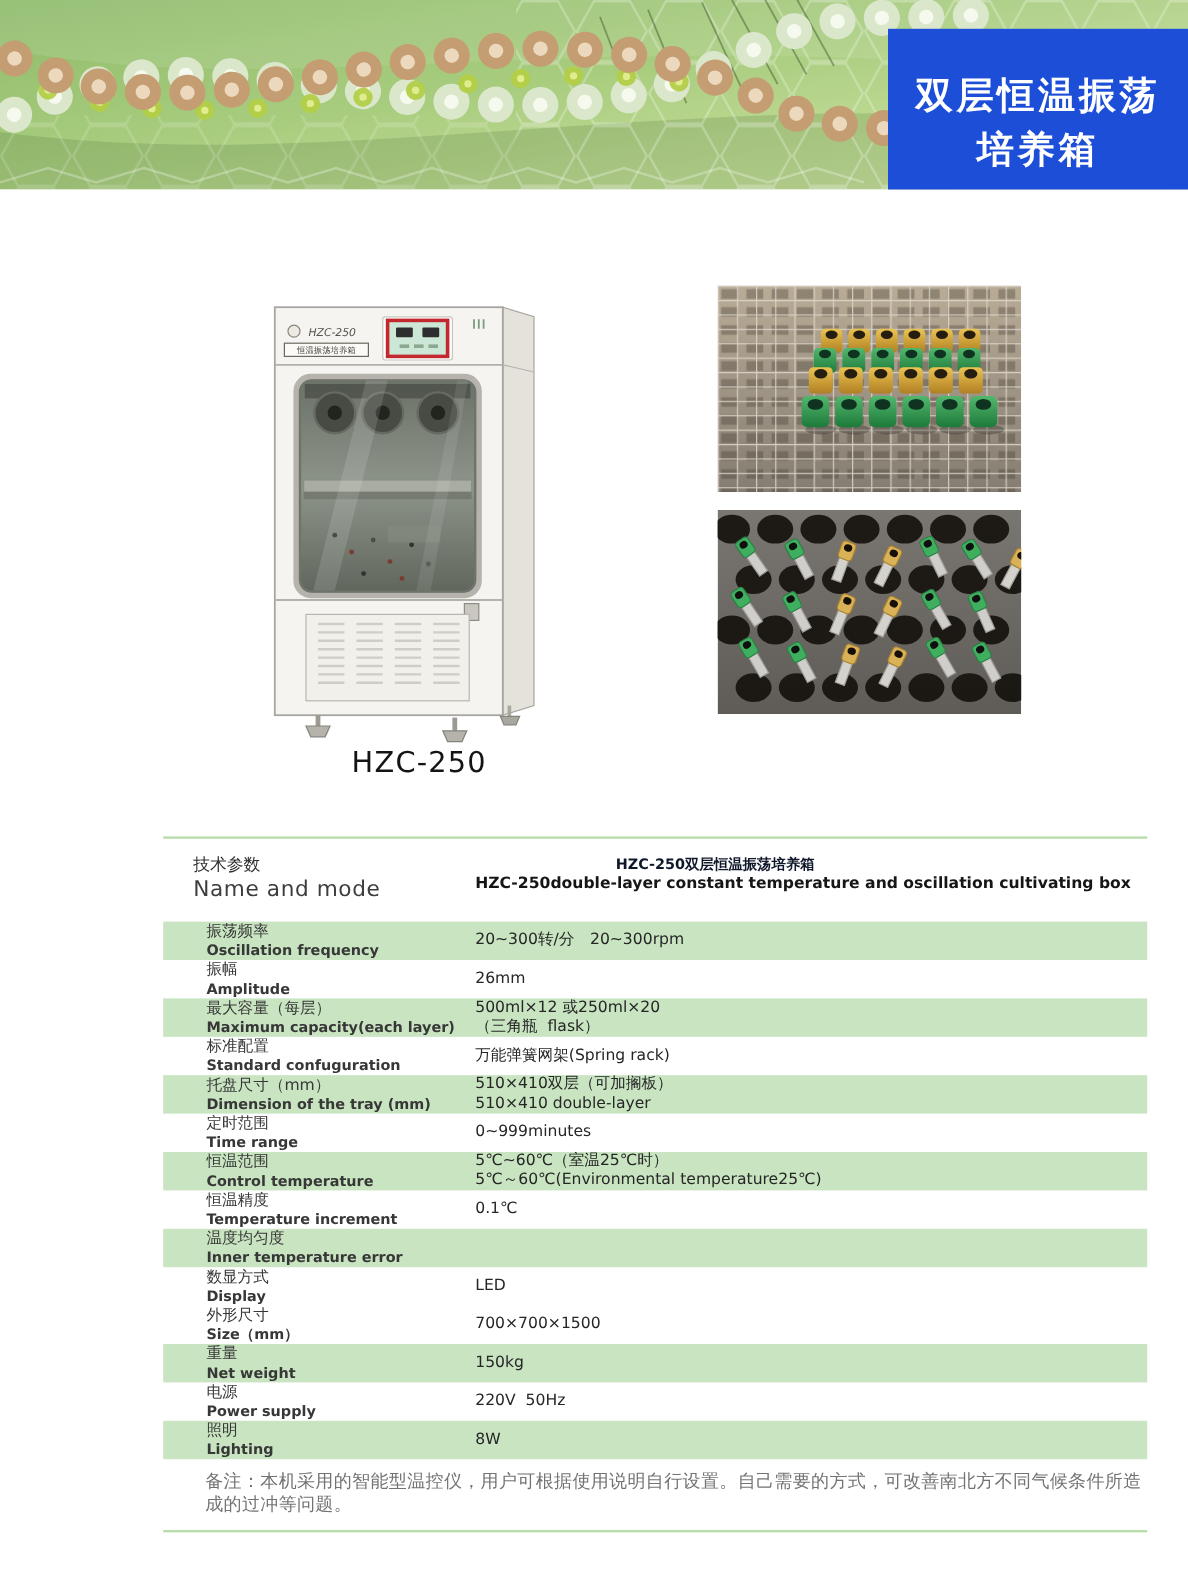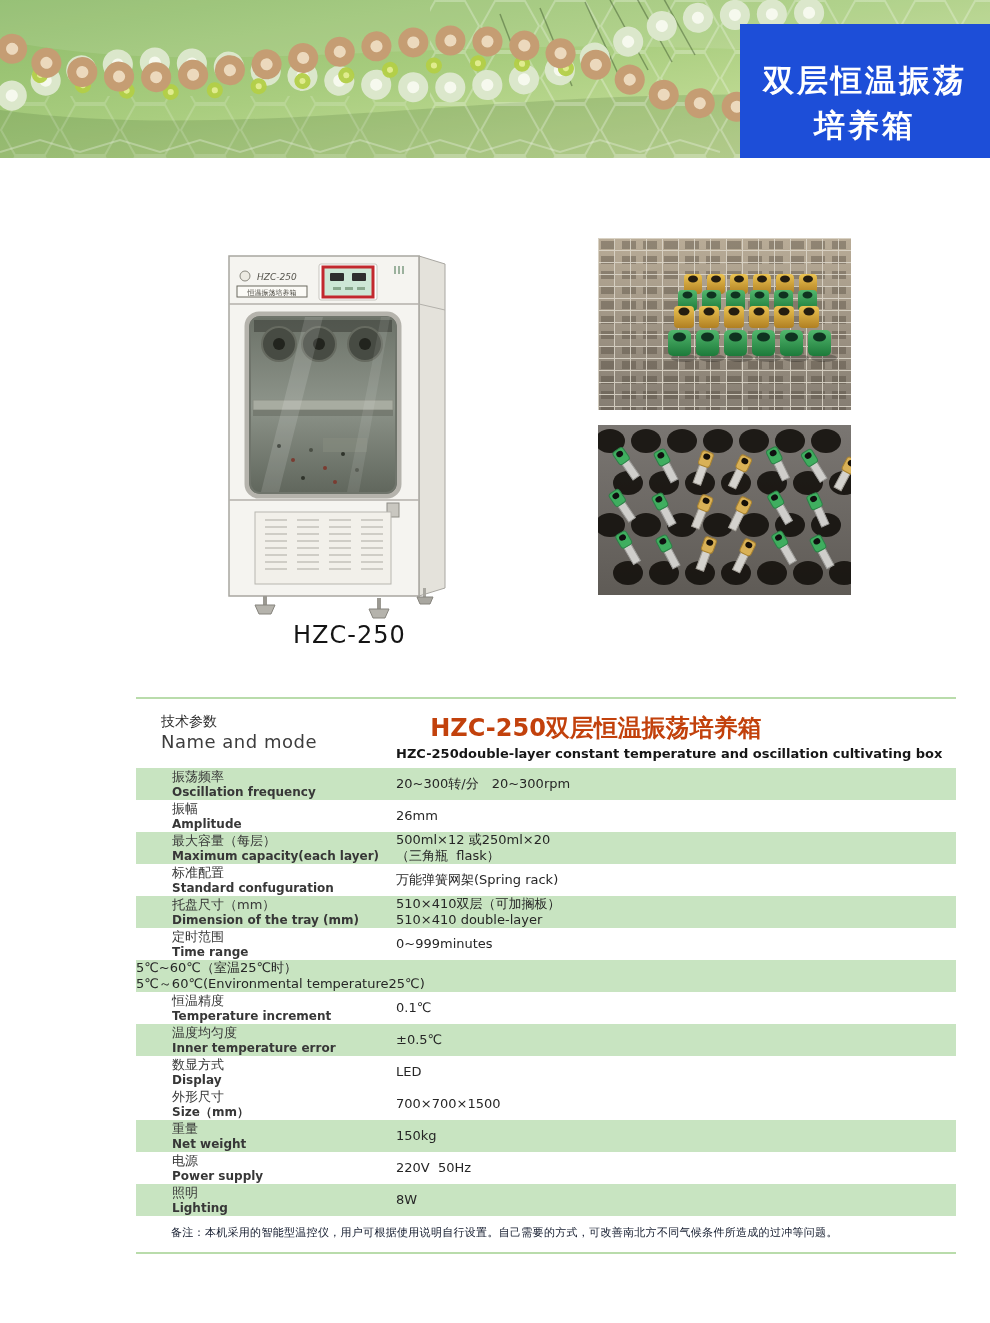--- a/index.html
+++ b/index.html
@@ -28,32 +28,32 @@
     font-size:24px;color:#141414;letter-spacing:1px;
   }
   
   .spec{position:absolute;left:136px;top:697px;width:820px;}
   .greenline{height:2px;background:#b9dcab;}
   .thead{display:flex;height:69px;box-sizing:border-box;padding-top:13px;}
   .thead .hleft{width:260px;box-sizing:border-box;padding-left:25px;}
   .thead .hleft .zh{font-size:14px;color:#2e2e2e;line-height:1.35;}
   .thead .hleft .en{font-size:18px;color:#3d3d3d;line-height:1.25;letter-spacing:.5px;}
   .thead .hmid{width:400px;text-align:center;}
-  .thead .hmid .zh{font-size:24px;font-weight:bold;color:#c2410c;line-height:1.4;}
+  .thead .hmid .zh{font-size:12px;font-weight:bold;color:#0f172a;line-height:1.4;}
   .thead .hmid .en{font-size:13px;font-weight:bold;color:#161616;white-space:nowrap;}
   .trow{display:flex;height:32px;align-items:center;}
   .trow.green{background:#c8e4c1;}
   .cell-label{width:260px;box-sizing:border-box;padding-left:36px;}
   .cell-label .zh{font-size:13px;color:#373737;line-height:1.2;}
   .cell-label .en{font-size:12px;color:#373737;line-height:1.2;font-weight:bold;}
   .cell-value{width:400px;text-align:left;color:#262626;}
   .cell-value div{font-size:13px;line-height:1.2;white-space:pre-wrap;}
   .cell-value div:empty{display:none;}
   .note{
-    margin-top:9px;padding-left:35px;font-size:11px;color:#0f172a;letter-spacing:.3px;
+    margin-top:9px;padding-left:35px;font-size:15px;color:#737373;letter-spacing:.3px;
   }
   .note-line{margin-top:12px;height:2px;background:#b9dcab;}
 </style>
 </head>
 <body>
 
 <div class="banner">
   <svg width="990" height="158" viewBox="0 0 990 158">
     <defs>
       <linearGradient id="bg1" x1="0" y1="0" x2="1" y2="1">
@@ -442,43 +442,43 @@
     <div class="cell-label">
       <div class="zh">定时范围</div>
       <div class="en">Time range</div>
     </div>
     <div class="cell-value">
       <div>0~999minutes</div>
 
     </div>
   </div>
       <div class="trow green">
+    <div class="cell-label">
+      <div class="zh">恒温范围</div>
+      <div class="en">Control temperature</div>
+    </div>
     <div class="cell-value">
       <div>5℃~60℃（室温25℃时）</div>
       <div>5℃～60℃(Environmental temperature25℃)</div>
     </div>
   </div>
       <div class="trow">
     <div class="cell-label">
       <div class="zh">恒温精度</div>
       <div class="en">Temperature increment</div>
     </div>
     <div class="cell-value">
       <div>0.1℃</div>
 
     </div>
   </div>
       <div class="trow green">
     <div class="cell-label">
       <div class="zh">温度均匀度</div>
       <div class="en">Inner temperature error</div>
-    </div>
-    <div class="cell-value">
-      <div>±0.5℃</div>
-
     </div>
   </div>
       <div class="trow">
     <div class="cell-label">
       <div class="zh">数显方式</div>
       <div class="en">Display</div>
     </div>
     <div class="cell-value">
       <div>LED</div>
 

